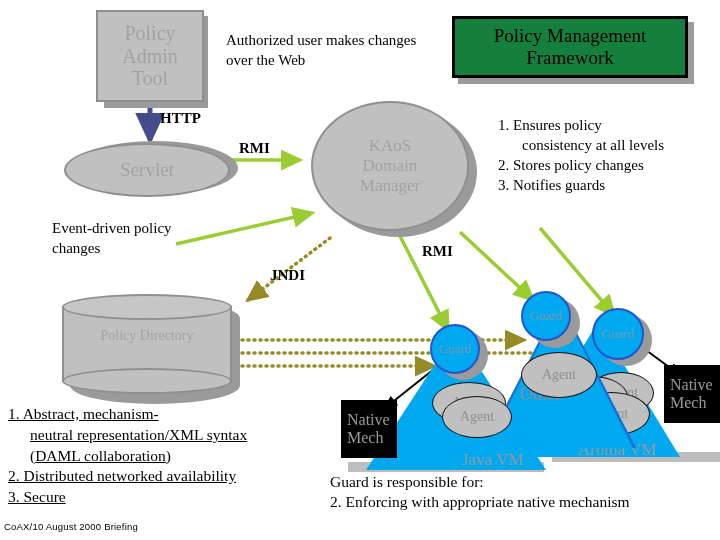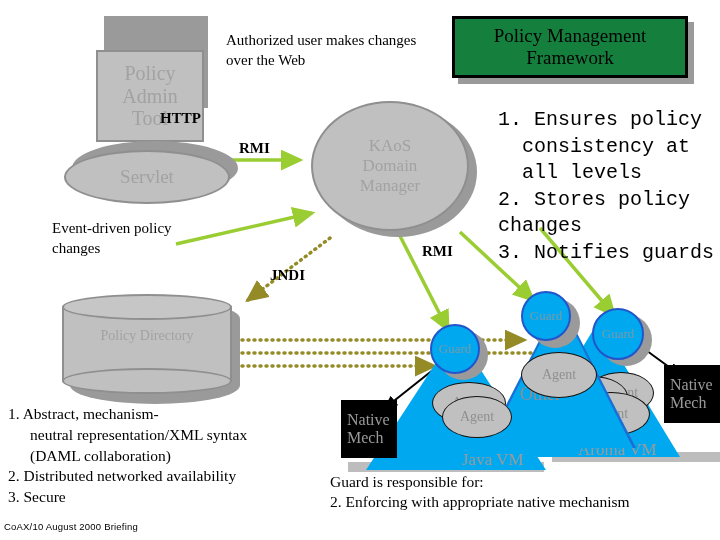--- a/index.html
+++ b/index.html
@@ -6,53 +6,53 @@
   body{width:720px;height:540px;overflow:hidden;font-family:"Liberation Serif",serif;}
   #stage{position:relative;width:720px;height:540px;background:#fff;}
 
   .abs{position:absolute;}
 
   
   .pat-shadow{left:104px;top:16px;width:104px;height:92px;background:#9a9a9a;}
   .pat-box{left:96px;top:10px;width:108px;height:92px;background:#c0c0c0;
            border:2px solid #8f8f8f;box-sizing:border-box;
            display:flex;flex-direction:column;align-items:center;justify-content:center;
-           color:#a2a2a2;font-size:20px;line-height:1.12;margin-top:40px;}
+           color:#a2a2a2;font-size:20px;line-height:1.12;}
   .pat-box span{display:block;}
 
   
   .pmf-shadow{left:458px;top:22px;width:236px;height:62px;background:#9a9a9a;}
   .pmf-box{left:452px;top:16px;width:236px;height:62px;background:#15803d;
            border:3px solid #000;box-sizing:border-box;
            display:flex;flex-direction:column;align-items:center;justify-content:center;
            color:#000;font-size:19px;line-height:1.15;}
 
   
   .txt{color:#000;font-family:"Liberation Serif",serif;}
   .t-auth{left:226px;top:30px;width:200px;font-size:15px;line-height:1.35;}
-  .t-list1{left:498px;top:107px;width:222px;font-size:20px;line-height:1.33;font-family:Liberation Mono, monospace;}
+  .t-list1{left:498px;top:116px;width:222px;font-size:15px;line-height:1.33;}
   .t-list1 .ind{display:block;padding-left:24px;}
   .t-event{left:52px;top:218px;width:160px;font-size:15px;line-height:1.35;}
-  .t-list2{left:8px;top:404px;width:320px;font-size:15.5px;line-height:1.34;}
+  .t-list2{left:8px;top:404px;width:320px;font-size:15.5px;line-height:1.34;text-decoration:underline;}
   .t-list2 .ind{display:block;padding-left:22px;}
   .t-guard{left:330px;top:472px;width:390px;font-size:15.5px;line-height:1.32;}
   .t-foot{left:4px;top:521px;font-family:"Liberation Sans",sans-serif;font-size:9.5px;color:#000;letter-spacing:.2px;}
 
   .lbl-bold{font-weight:bold;color:#000;font-family:"Liberation Serif",serif;font-size:15px;}
   .l-http{left:160px;top:110px;}
   .l-rmi1{left:239px;top:140px;}
   .l-rmi2{left:422px;top:243px;}
   .l-jndi{left:270px;top:267px;}
 
   
   .ell-shadow{background:#9a9a9a;border-radius:50%;}
   .ell{background:#c0c0c0;border:2px solid #8f8f8f;border-radius:50%;box-sizing:border-box;
        display:flex;align-items:center;justify-content:center;text-align:center;color:#a2a2a2;}
   .srv-sh{left:72px;top:141px;width:166px;height:54px;}
-  .srv{left:64px;top:150px;width:166px;height:54px;font-size:19px;}
+  .srv{left:64px;top:143px;width:166px;height:54px;font-size:19px;}
 
   .kaos-sh{left:319px;top:107px;width:158px;height:130px;}
   .kaos{left:311px;top:101px;width:158px;height:130px;font-size:17px;line-height:1.18;}
 
   
   .cyl-sh{left:70px;top:300px;width:170px;height:104px;background:#9a9a9a;border-radius:50%/18%;}
   .cyl{left:62px;top:294px;width:170px;height:100px;}
   .cyl-body{position:absolute;left:0;top:12px;width:100%;height:76px;background:#c0c0c0;
             border-left:2px solid #8f8f8f;border-right:2px solid #8f8f8f;box-sizing:border-box;}
   .cyl-top{position:absolute;left:0;top:0;width:100%;height:26px;background:#c6c6c6;

